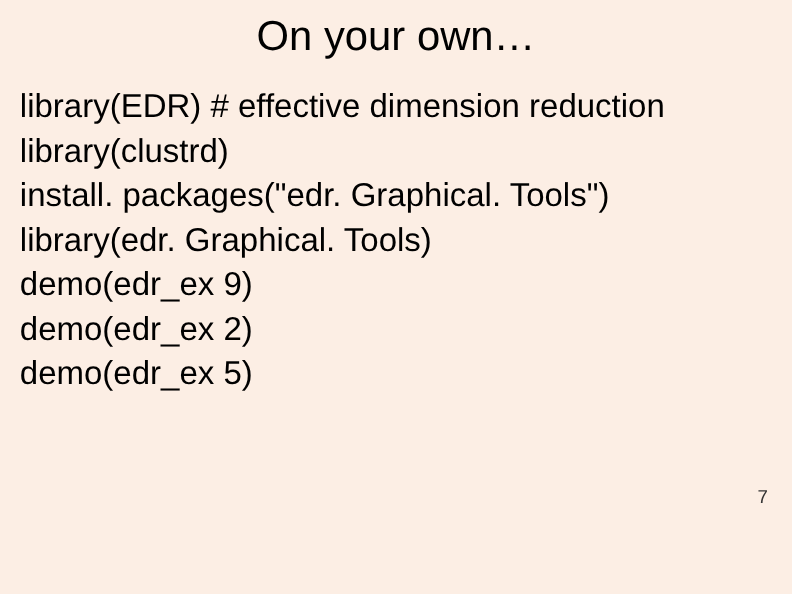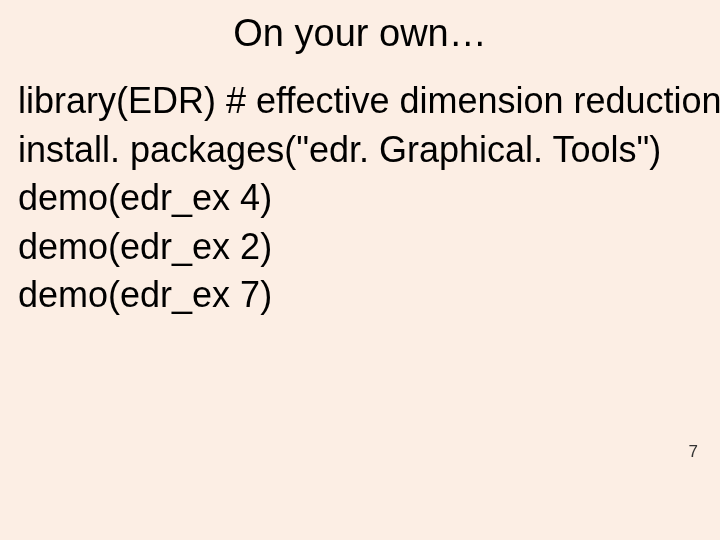--- a/index.html
+++ b/index.html
@@ -20,21 +20,21 @@
       text-align: center;
       font-size: 38px;
       color: #000;
       padding-top: 12px;
       font-weight: 400;
     }
     .body {
       padding: 22px 18px 0 18px;
     }
     .line {
-      font-size: 36px;
+      font-size: 30px;
       color: #000;
       line-height: 1.35;
       font-weight: 400;
       white-space: nowrap;
     }
     .pagenum {
       position: absolute;
       right: 22px;
       bottom: 34px;
       font-size: 17px;
@@ -42,19 +42,21 @@
       font-weight: 400;
     }
   </style>
 </head>
 <body>
 
 <div class="slide">
   <h1 class="title">On your own…</h1>
   <div class="body">
     <div class="line">library(EDR) # effective dimension reduction</div>
+    <div class="line">library(clustrd)</div>
     <div class="line">install. packages("edr. Graphical. Tools")</div>
-    <div class="line">demo(edr_ex 4)</div>
+    <div class="line">library(edr. Graphical. Tools)</div>
+    <div class="line">demo(edr_ex 9)</div>
     <div class="line">demo(edr_ex 2)</div>
-    <div class="line">demo(edr_ex 7)</div>
+    <div class="line">demo(edr_ex 5)</div>
   </div>
   <div class="pagenum">7</div>
 </div>
 
 </body></html>

